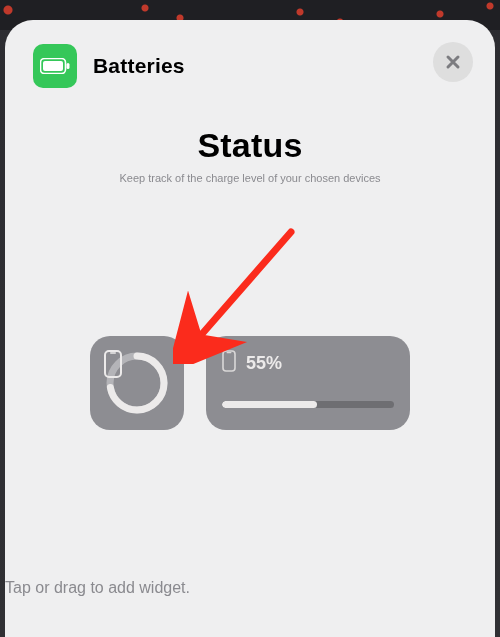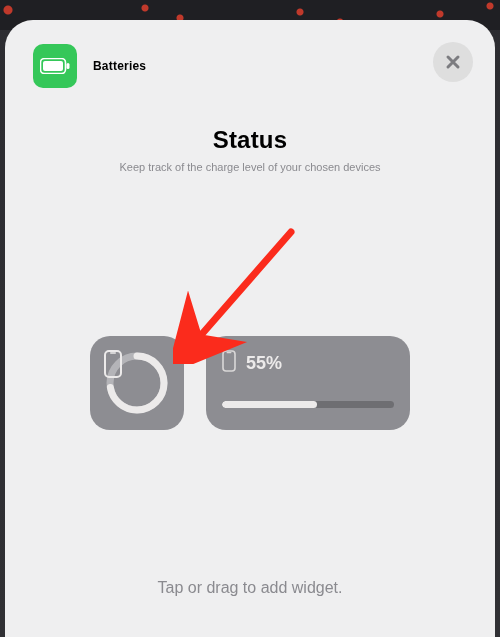--- a/index.html
+++ b/index.html
@@ -47,21 +47,21 @@
       width: 44px;
       height: 44px;
       border-radius: 10px;
       background: #35c759;
       display: flex;
       align-items: center;
       justify-content: center;
     }
     .battery-svg { display: block; }
     .app-name {
-      font-size: 12px;
+      font-size: 21px;
       font-weight: 700;
       color: #000;
       letter-spacing: 0.2px;
     }
     .close-btn {
       position: absolute;
       right: 22px;
       top: 22px;
       width: 40px;
       height: 40px;
@@ -73,21 +73,21 @@
       justify-content: center;
       cursor: pointer;
     }
     .close-btn svg { display:block; }
     .title-block {
       text-align: center;
       margin-top: 38px;
       padding: 0 40px;
     }
     .title {
-      font-size: 24px;
+      font-size: 34px;
       font-weight: 800;
       color: #000;
       letter-spacing: 0.2px;
     }
     .subtitle {
       margin-top: 6px;
       font-size: 11px;
       color: #8a8a8f;
       line-height: 1.35;
     }
@@ -154,21 +154,20 @@
       position: absolute;
       top: 204px;
       left: 168px;
       pointer-events: none;
     }
     .hint {
       position: absolute;
       bottom: 40px;
       left: 0;
       right: 0;
-      text-align: center;
       font-size: 16px;
       color: #8a8a8f;
     }
   </style>
 </head>
 <body>
 
 <div class="backdrop">
   <div class="wallpaper-band"></div>
 </div>

